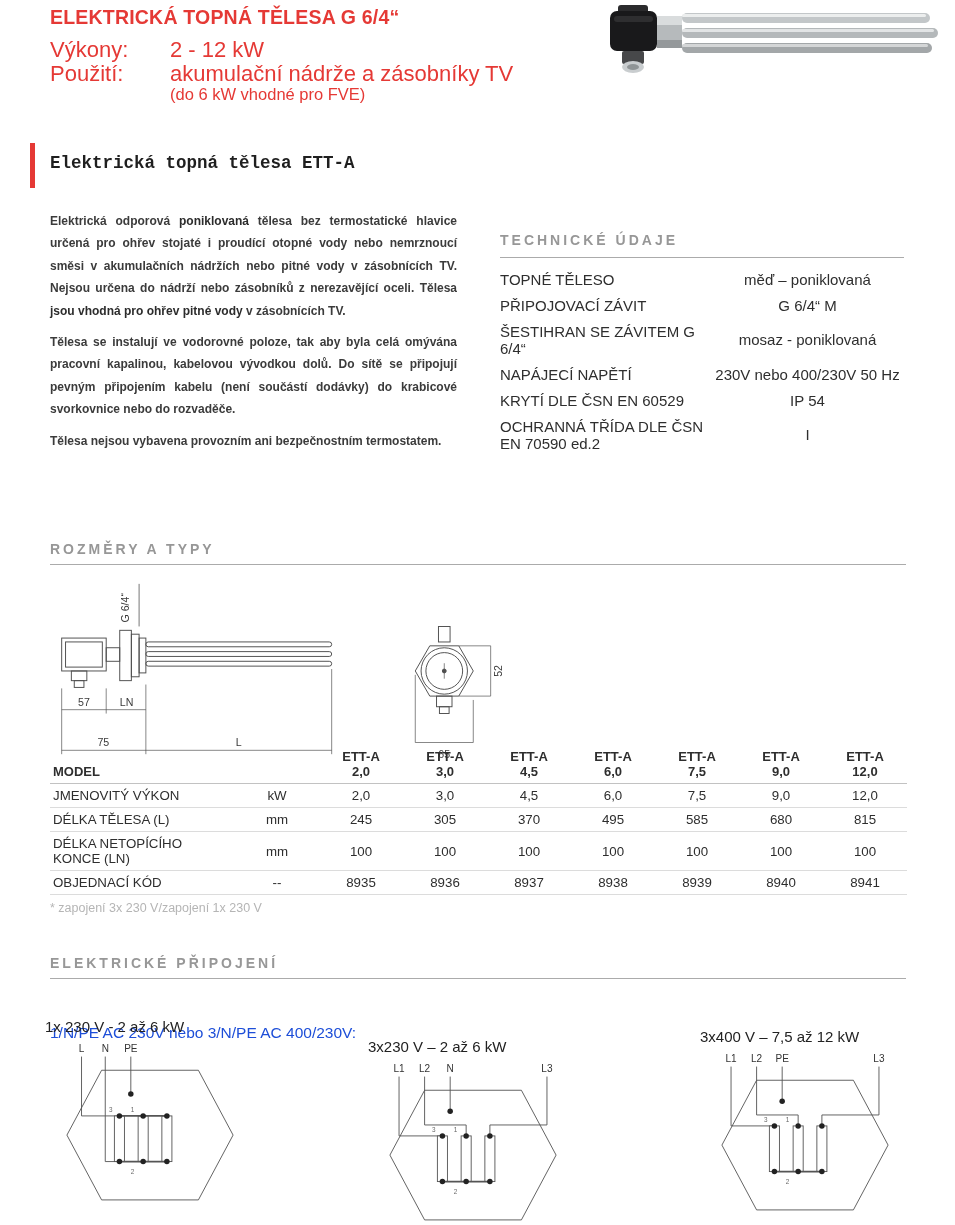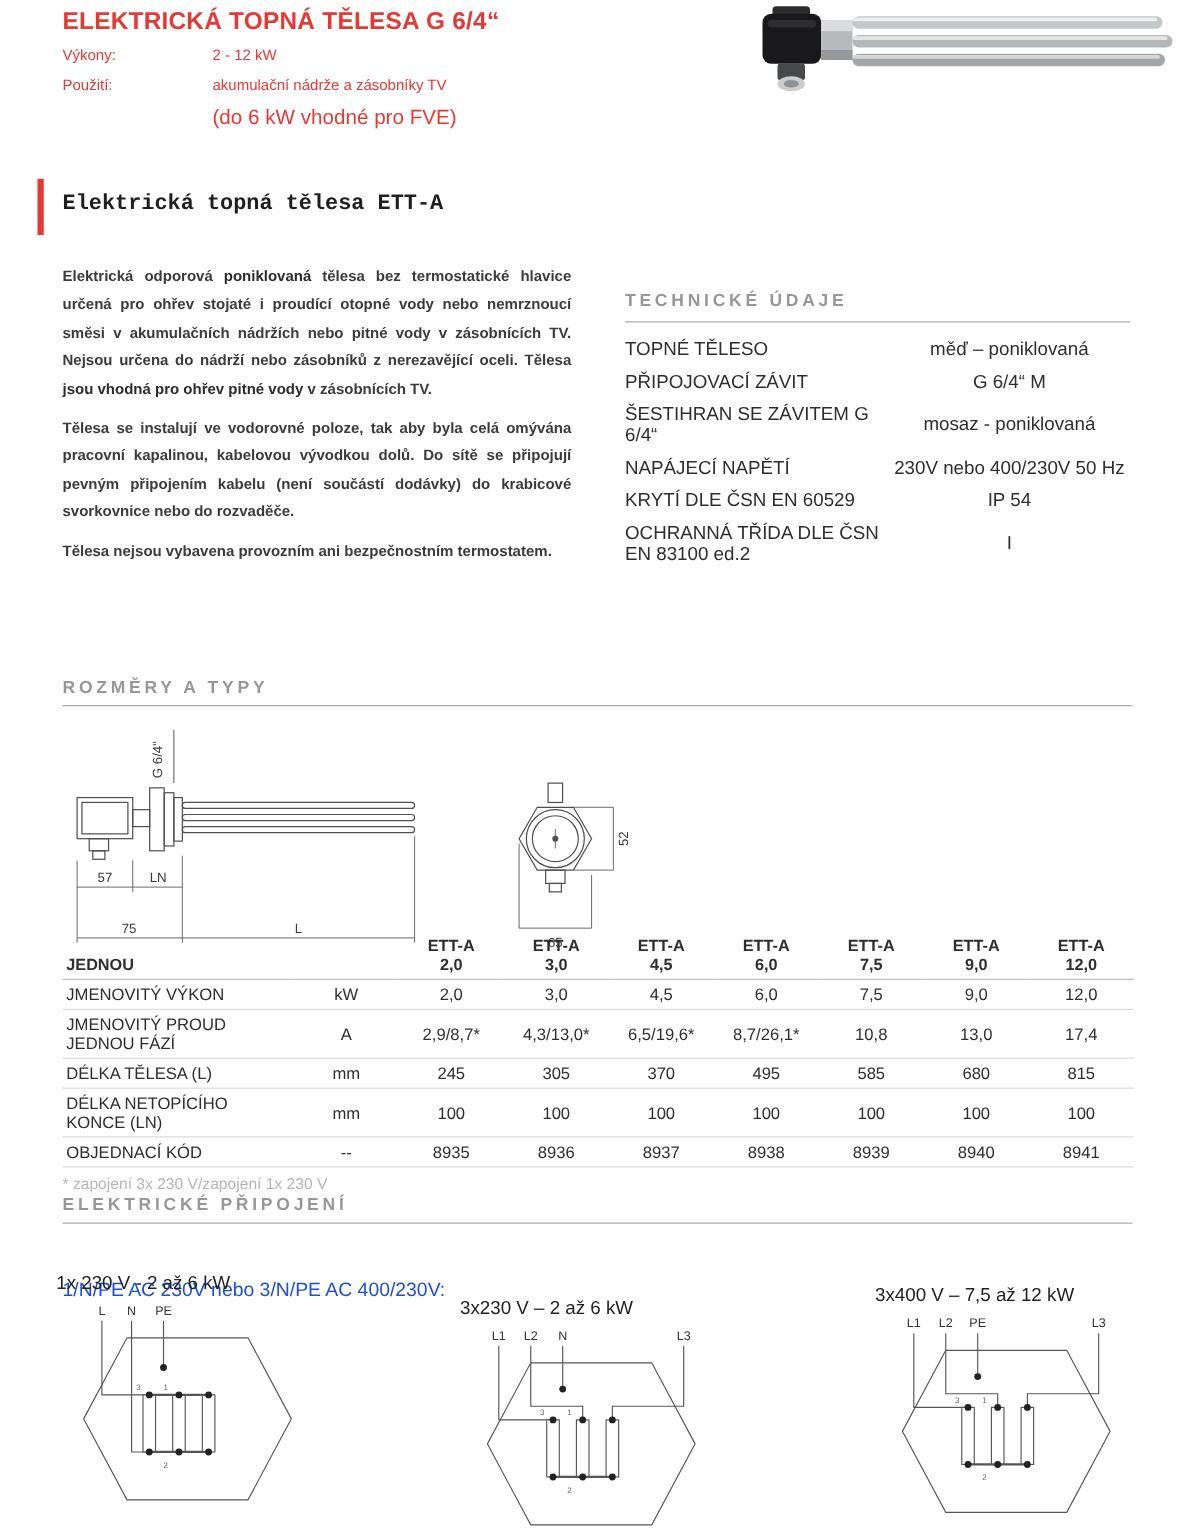--- a/index.html
+++ b/index.html
@@ -4,21 +4,21 @@
 <style>
   html,body{margin:0;padding:0;}
   body{
     width:955px;height:1225px;position:relative;overflow:hidden;
     background:#ffffff;color:#333;
     font-family:"Liberation Sans","DejaVu Sans",sans-serif;
   }
   .abs{position:absolute;}
   
   .page-title{left:50px;top:6px;font-size:19.5px;font-weight:bold;color:#e53935;letter-spacing:.2px;}
-  .spec-row{left:50px;font-size:12px;color:#e53935;}
+  .spec-row{left:50px;font-size:22px;color:#e53935;}
   .spec-row .lab{display:inline-block;width:120px;}
   .spec-row.r1{top:37px}.spec-row.r2{top:61px}
   .spec-cont{left:170px;top:85px;font-size:16.5px;color:#e53935;}
   .product-img{left:598px;top:4px;}
   
   .accent-bar{left:30px;top:143px;width:5px;height:45px;background:#e53935;}
   .section-title{left:50px;top:153px;font-size:17.5px;font-weight:bold;color:#1f1f1f;font-family:Liberation Mono, monospace;}
   
   .intro-col{left:50px;top:210px;width:407px;}
   .intro-col p{margin:0 0 9px 0;font-size:12px;line-height:22.4px;text-align:justify;color:#3b3b3b;font-weight:bold;}
@@ -118,21 +118,21 @@
     </div>
     <div class="tech-row">
       <div class="tech-label">NAPÁJECÍ NAPĚTÍ</div>
       <div class="tech-value">230V nebo 400/230V 50 Hz</div>
     </div>
     <div class="tech-row">
       <div class="tech-label">KRYTÍ DLE ČSN EN 60529</div>
       <div class="tech-value">IP 54</div>
     </div>
     <div class="tech-row">
-      <div class="tech-label">OCHRANNÁ TŘÍDA DLE ČSN EN 83100 ed.2</div>
+      <div class="tech-label">OCHRANNÁ TŘÍDA DLE ČSN EN 70590 ed.2</div>
       <div class="tech-value">I</div>
     </div>
   </div>
 </div>
 
 <div class="abs gray-head sec-rule sec-rozmery">ROZMĚRY A TYPY</div>
 
 <div class="abs drawings">
 
   <svg class="tech-draw" width="300" height="184" viewBox="0 0 310 190" fill="none" stroke-width="1">
@@ -178,21 +178,21 @@
     <line x1="82" y1="126" x2="82" y2="170" stroke-width="0.7"></line>
     <line x1="22" y1="170" x2="82" y2="170" stroke-width="0.7"></line>
     <text x="52" y="186" text-anchor="middle">65</text>
   </svg>
 </div>
 
 <div class="abs table-wrap">
   <table>
     <thead>
       <tr>
-        <th class="model">JEDNOU</th>
+        <th class="model">MODEL</th>
         <th class="colh"></th>
         <th class="colh">
             <div>ETT-A</div>
             <div>2,0</div>
           </th>
         <th class="colh">
             <div>ETT-A</div>
             <div>3,0</div>
           </th>
         <th class="colh">
@@ -221,31 +221,20 @@
       <tr>
         <td class="lbl">JMENOVITÝ VÝKON</td>
         <td class="unit">kW</td>
         <td class="val">2,0</td>
         <td class="val">3,0</td>
         <td class="val">4,5</td>
         <td class="val">6,0</td>
         <td class="val">7,5</td>
         <td class="val">9,0</td>
         <td class="val">12,0</td>
-      </tr>
-      <tr>
-        <td class="lbl">JMENOVITÝ PROUD JEDNOU FÁZÍ</td>
-        <td class="unit">A</td>
-        <td class="val">2,9/8,7*</td>
-        <td class="val">4,3/13,0*</td>
-        <td class="val">6,5/19,6*</td>
-        <td class="val">8,7/26,1*</td>
-        <td class="val">10,8</td>
-        <td class="val">13,0</td>
-        <td class="val">17,4</td>
       </tr>
       <tr>
         <td class="lbl">DÉLKA TĚLESA (L)</td>
         <td class="unit">mm</td>
         <td class="val">245</td>
         <td class="val">305</td>
         <td class="val">370</td>
         <td class="val">495</td>
         <td class="val">585</td>
         <td class="val">680</td>

